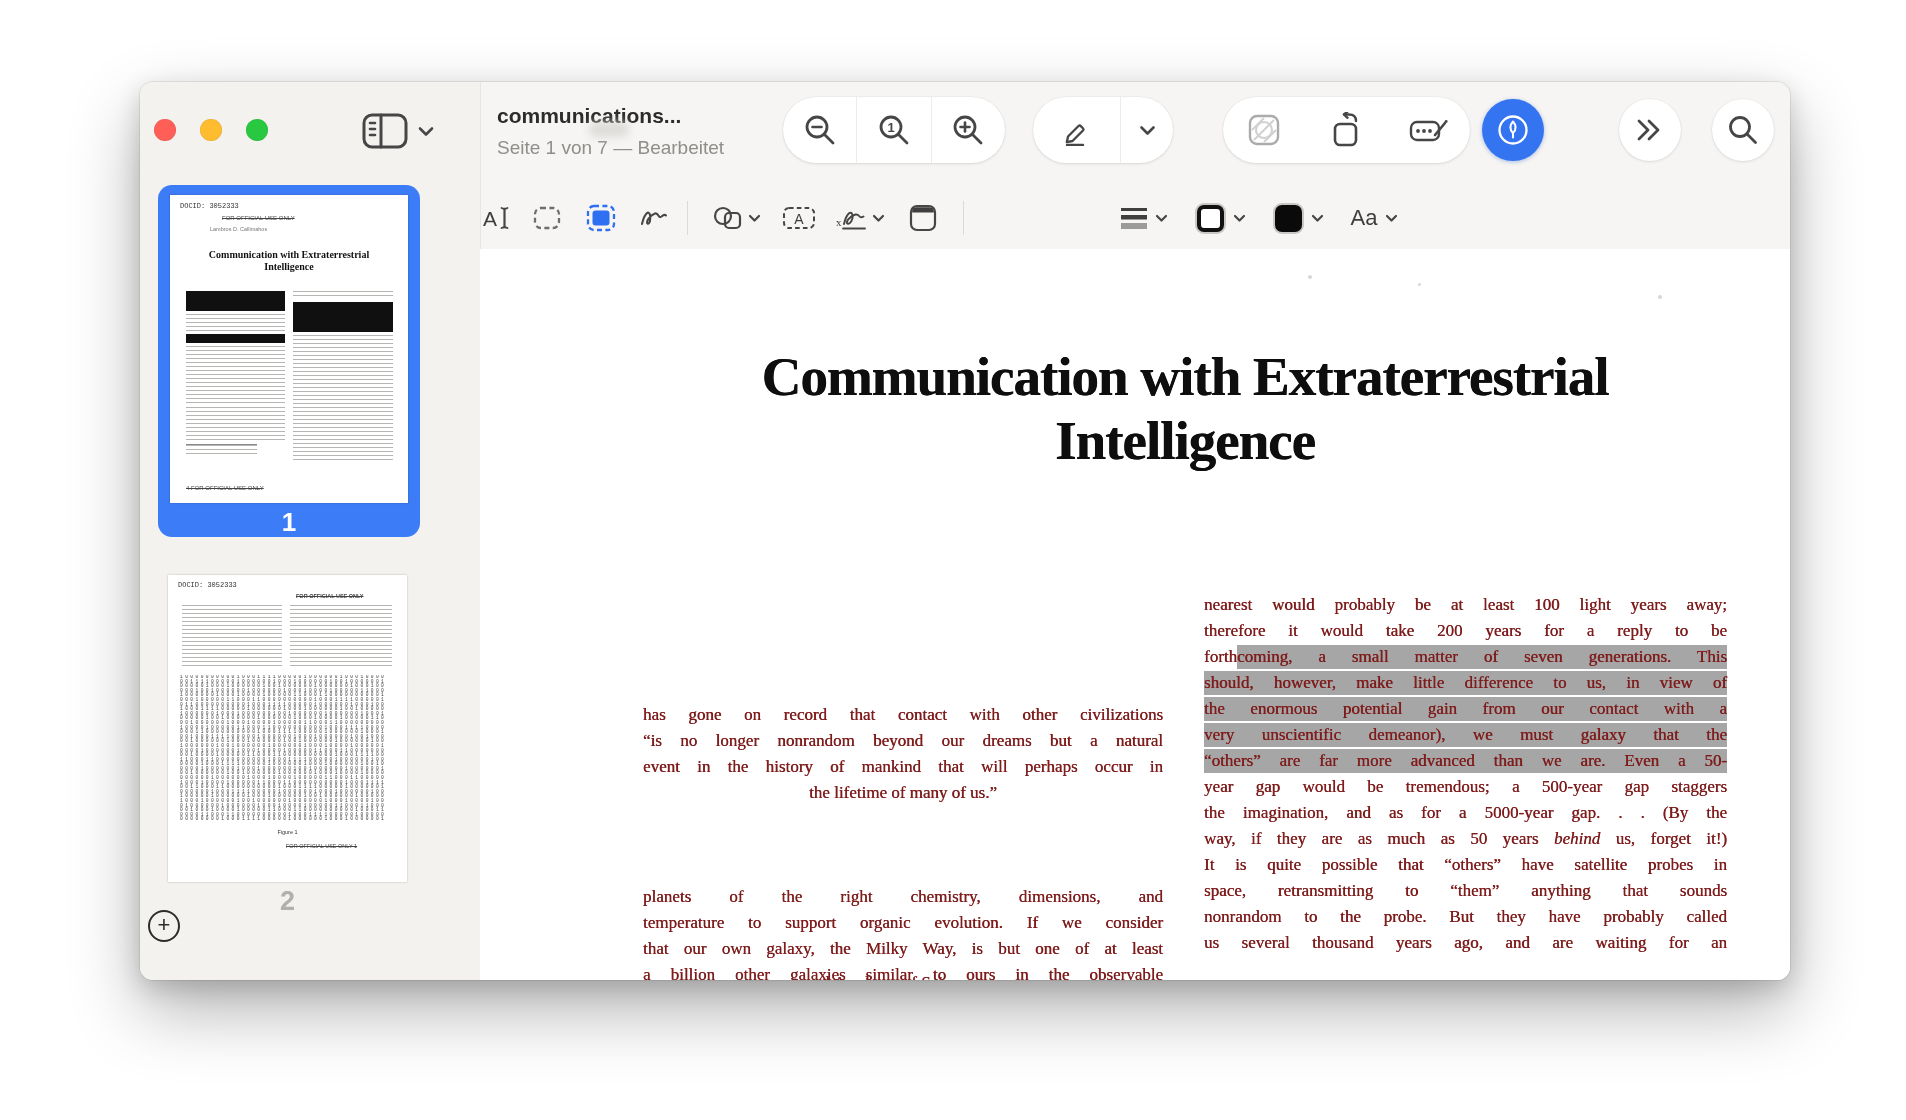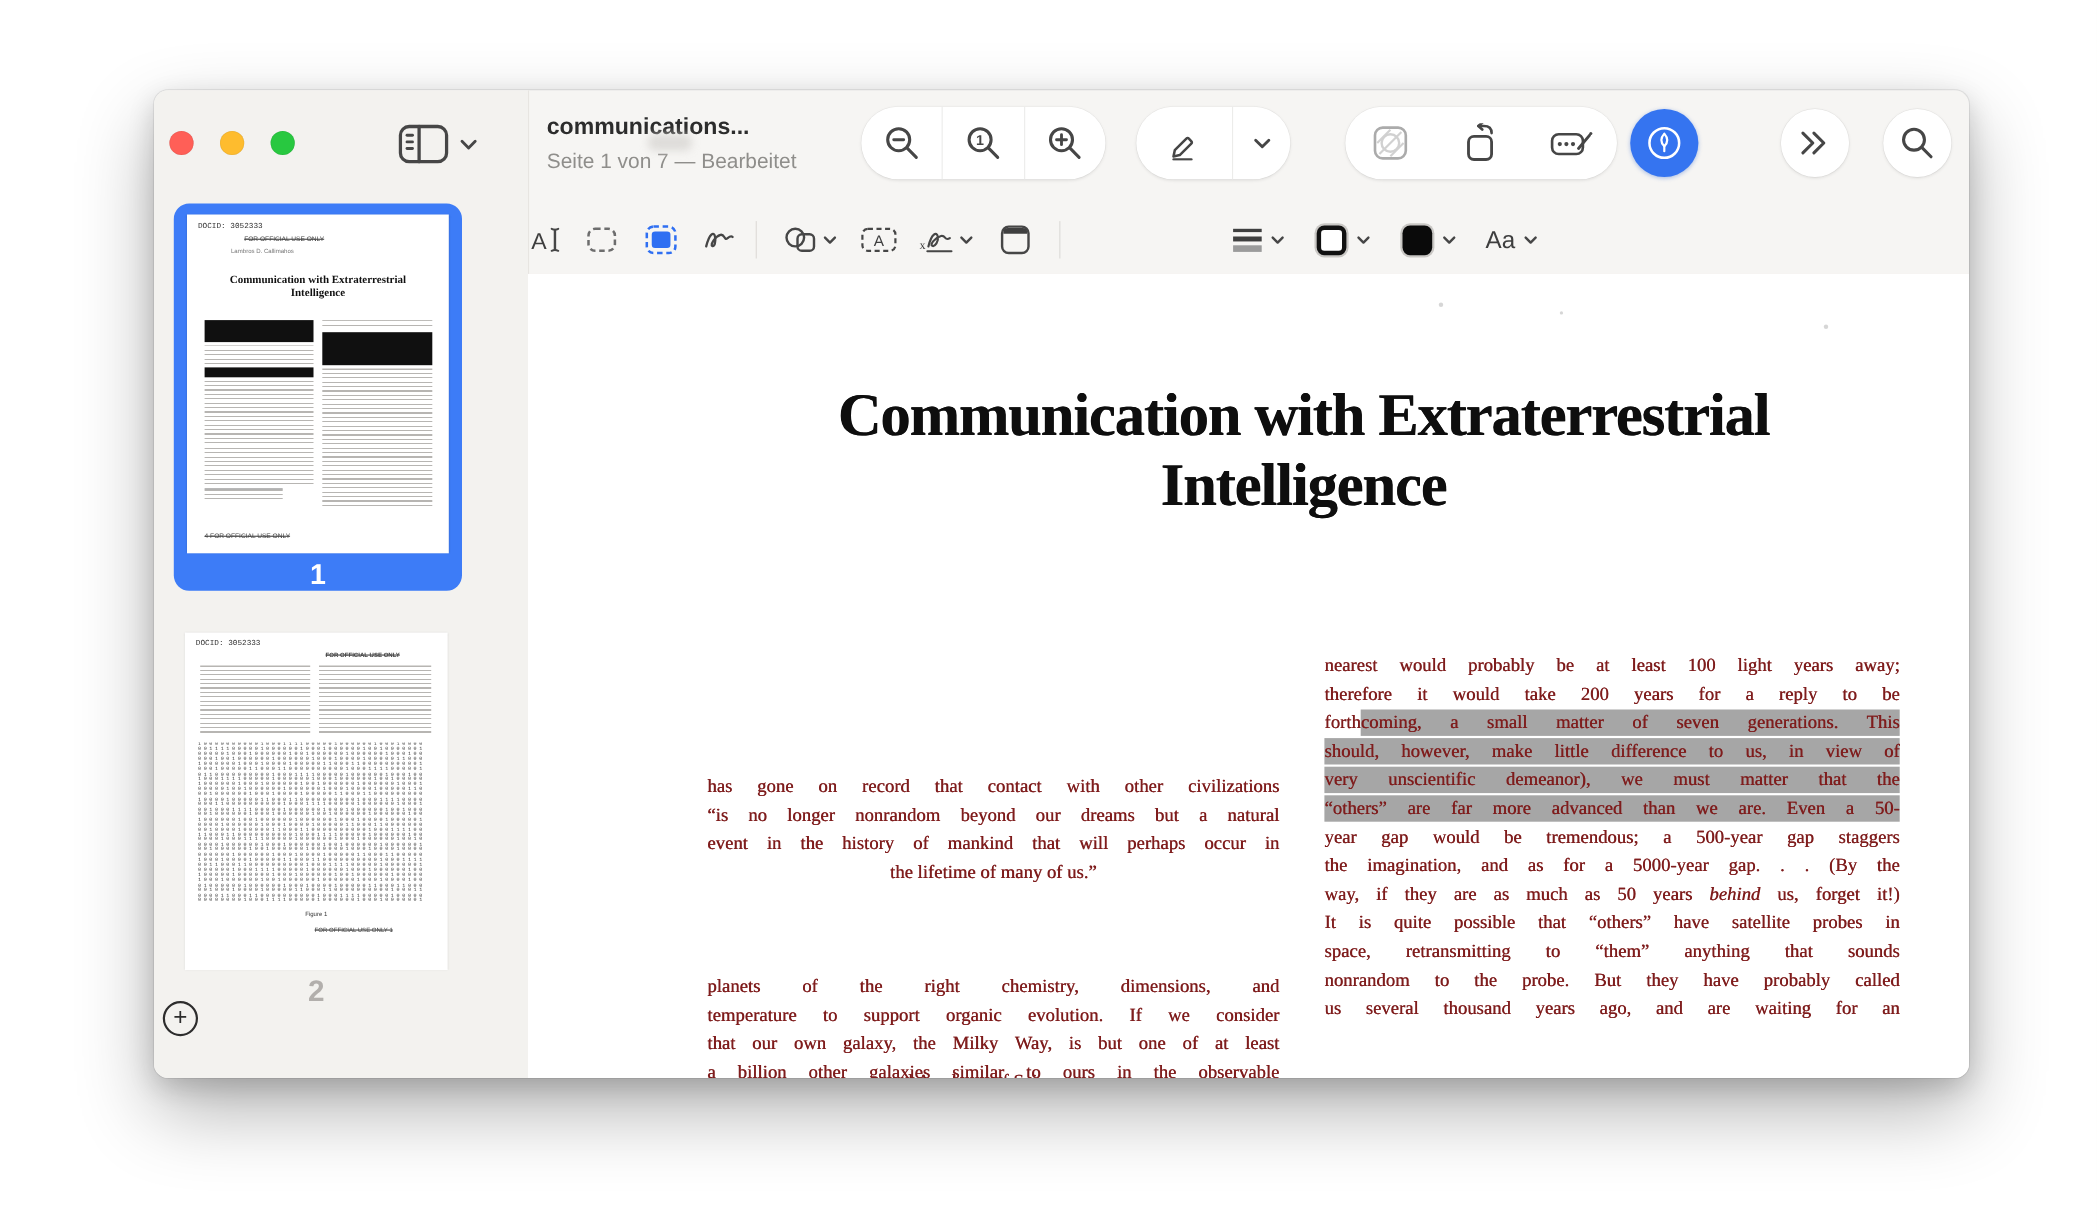--- a/index.html
+++ b/index.html
@@ -419,21 +419,22 @@
         <div class="doc-line"><span>planets of the right chemistry, dimensions, and</span></div>
         <div class="doc-line"><span>temperature to support organic evolution. If we consider</span></div>
         <div class="doc-line"><span>that our own galaxy, the Milky Way, is but one of at least</span></div>
         <div class="doc-line"><span>a billion other galaxies similar to ours in the observable</span></div>
       </div>
     <div class="col col-right">
         <div class="doc-line"><span>nearest would probably be at least 100 light years away;</span></div>
         <div class="doc-line"><span>therefore it would take 200 years for a reply to be</span></div>
         <div class="doc-line"><span>forth</span><span class="hl">coming, a small matter of seven generations. This</span></div>
         <div class="doc-line"><span class="hl">should, however, make little difference to us, in view of</span></div>
-        <div class="doc-line"><span class="hl">very unscientific demeanor), we must matter that the</span></div>
+        <div class="doc-line"><span class="hl">the enormous potential gain from our contact with a</span></div>
+        <div class="doc-line"><span class="hl">very unscientific demeanor), we must galaxy that the</span></div>
         <div class="doc-line"><span class="hl">“others” are far more advanced than we are. Even a 50-</span></div>
         <div class="doc-line"><span>year gap would be tremendous; a 500-year gap staggers</span></div>
         <div class="doc-line"><span>the imagination, and as for a 5000-year gap. . . (By the</span></div>
         <div class="doc-line"><span>way, if they are as much as 50 years </span><span class="it">behind</span><span> us, forget it!)</span></div>
         <div class="doc-line"><span>It is quite possible that “others” have satellite probes in</span></div>
         <div class="doc-line"><span>space, retransmitting to “them” anything that sounds</span></div>
         <div class="doc-line"><span>nonrandom to the probe. But they have probably called</span></div>
         <div class="doc-line"><span>us several thousand years ago, and are waiting for an</span></div>
       </div>
   </div>

